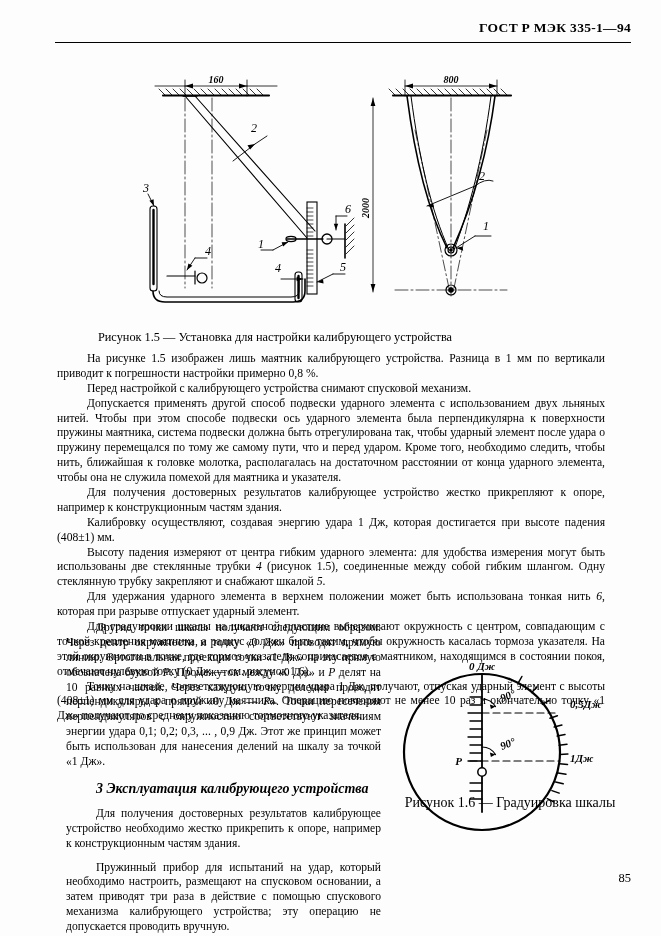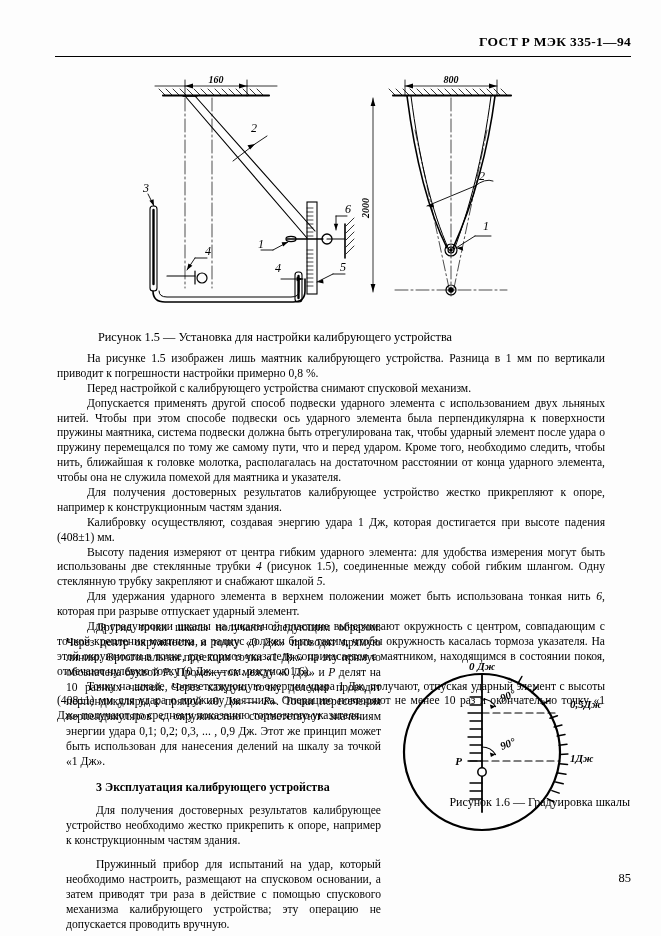--- a/index.html
+++ b/index.html
@@ -19,21 +19,21 @@
     position: absolute;
     inset: 0;
     width: 661px;
     height: 936px;
     background: #fdfdfd;
   }
 
   
   .header {
     position: absolute;
-    top: 34px;
+    top: 20px;
     left: 55px;
     right: 30px;
     height: 26px;
   }
   .header-title {
     position: absolute;
     right: 0;
     top: 0;
     font-size: 13.5px;
     font-weight: bold;
@@ -93,42 +93,43 @@
     text-justify: inter-word;
   }
   .narrow-col p {
     margin: 9px;
     text-indent: 30px;
   }
   .sec-head {
     margin: 0;
     text-indent: 22px;
     font-weight: bold;
-    font-size: 12px;
+    font-size: 14px;
     padding-top: 1px;
+    font-style: italic;
   }
   .it { font-style: italic; }
 
   
   .fig16 {
     position: absolute;
     top: 604px;
     left: 390px;
     width: 228px;
     height: 186px;
     margin-top: 48px;
   }
   .fig16 svg { display:block; }
   .fig16-caption {
     position: absolute;
     top: 795px;
     left: 390px;
     width: 240px;
-    text-align: right;
-    font-size: 12px;
+    text-align: center;
+    font-size: 14px;
   }
 
   
   .page-number {
     position: absolute;
     bottom: 50px;
     right: 30px;
     font-size: 12.5px;
     font-weight: normal;
   }

